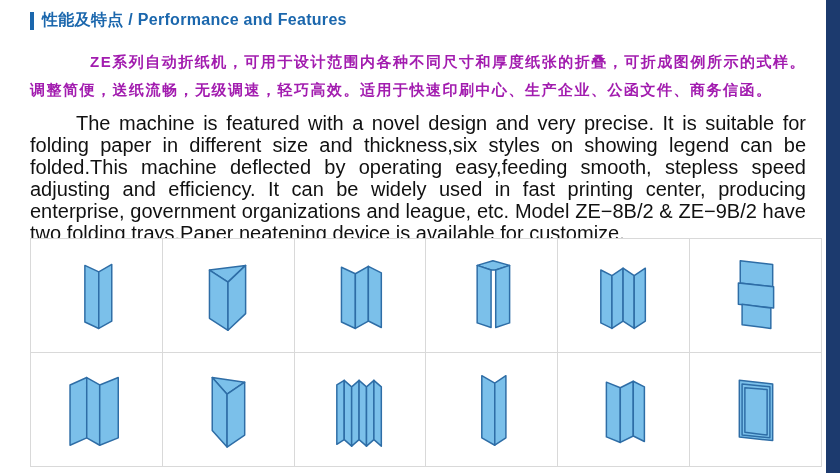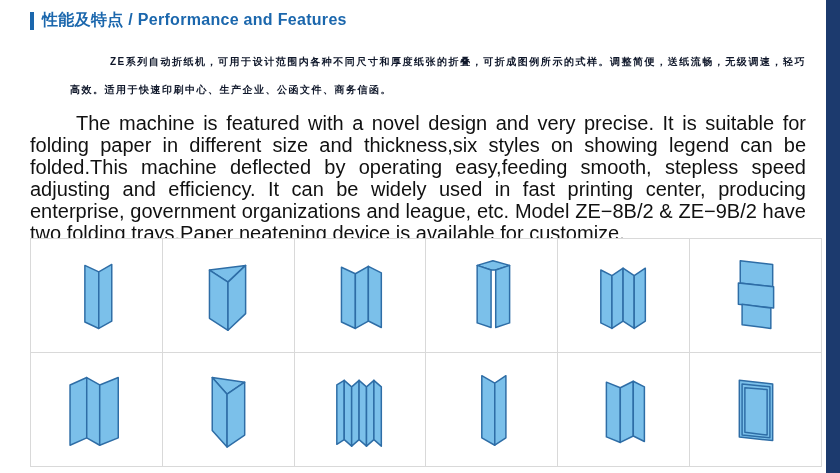--- a/index.html
+++ b/index.html
@@ -7,22 +7,22 @@
               font-family:"Liberation Sans","DejaVu Sans",sans-serif; color:#1c1c1c; }
   .page { position:relative; width:840px; height:473px; background:#ffffff; }
 
   .side-strip { position:absolute; top:0; right:0; width:14px; height:473px; background:#1c3a6e; }
 
   .title-row { position:absolute; left:30px; top:10px; display:flex; align-items:center;text-align:center; }
   .title-bar { width:4px; height:18px; background:#1b67ad; margin-right:8px; }
   .page-title { color:#1b67ad; font-size:16px; font-weight:bold; letter-spacing:0.3px; }
 
   .para-cn { position:absolute; left:30px; right:34px; top:48px;
-             font-size:10px; font-weight:bold; line-height:28px;
-             letter-spacing:1.5px; text-align:justify; text-indent:4em; color:#0f172a;margin-left:40px; }
+             font-size:15px; font-weight:bold; line-height:28px;
+             letter-spacing:1.5px; text-align:justify; text-indent:4em; color:#a21caf; }
 
   .para-en { position:absolute; left:30px; right:34px; top:112px;
              font-size:20px; line-height:22px; text-align:justify;
              text-indent:2.3em; color:#111; }
 
   .fold-grid { position:absolute; left:30px; top:238px; width:792px; height:229px;
                display:grid; grid-template-columns:repeat(6,1fr); grid-template-rows:1fr 1fr;
                border-top:1px solid #d9d9d9; border-left:1px solid #d9d9d9; }
   .fold-cell { border-right:1px solid #d9d9d9; border-bottom:1px solid #d9d9d9;
                display:flex; align-items:center; justify-content:center; background:#fff; }

